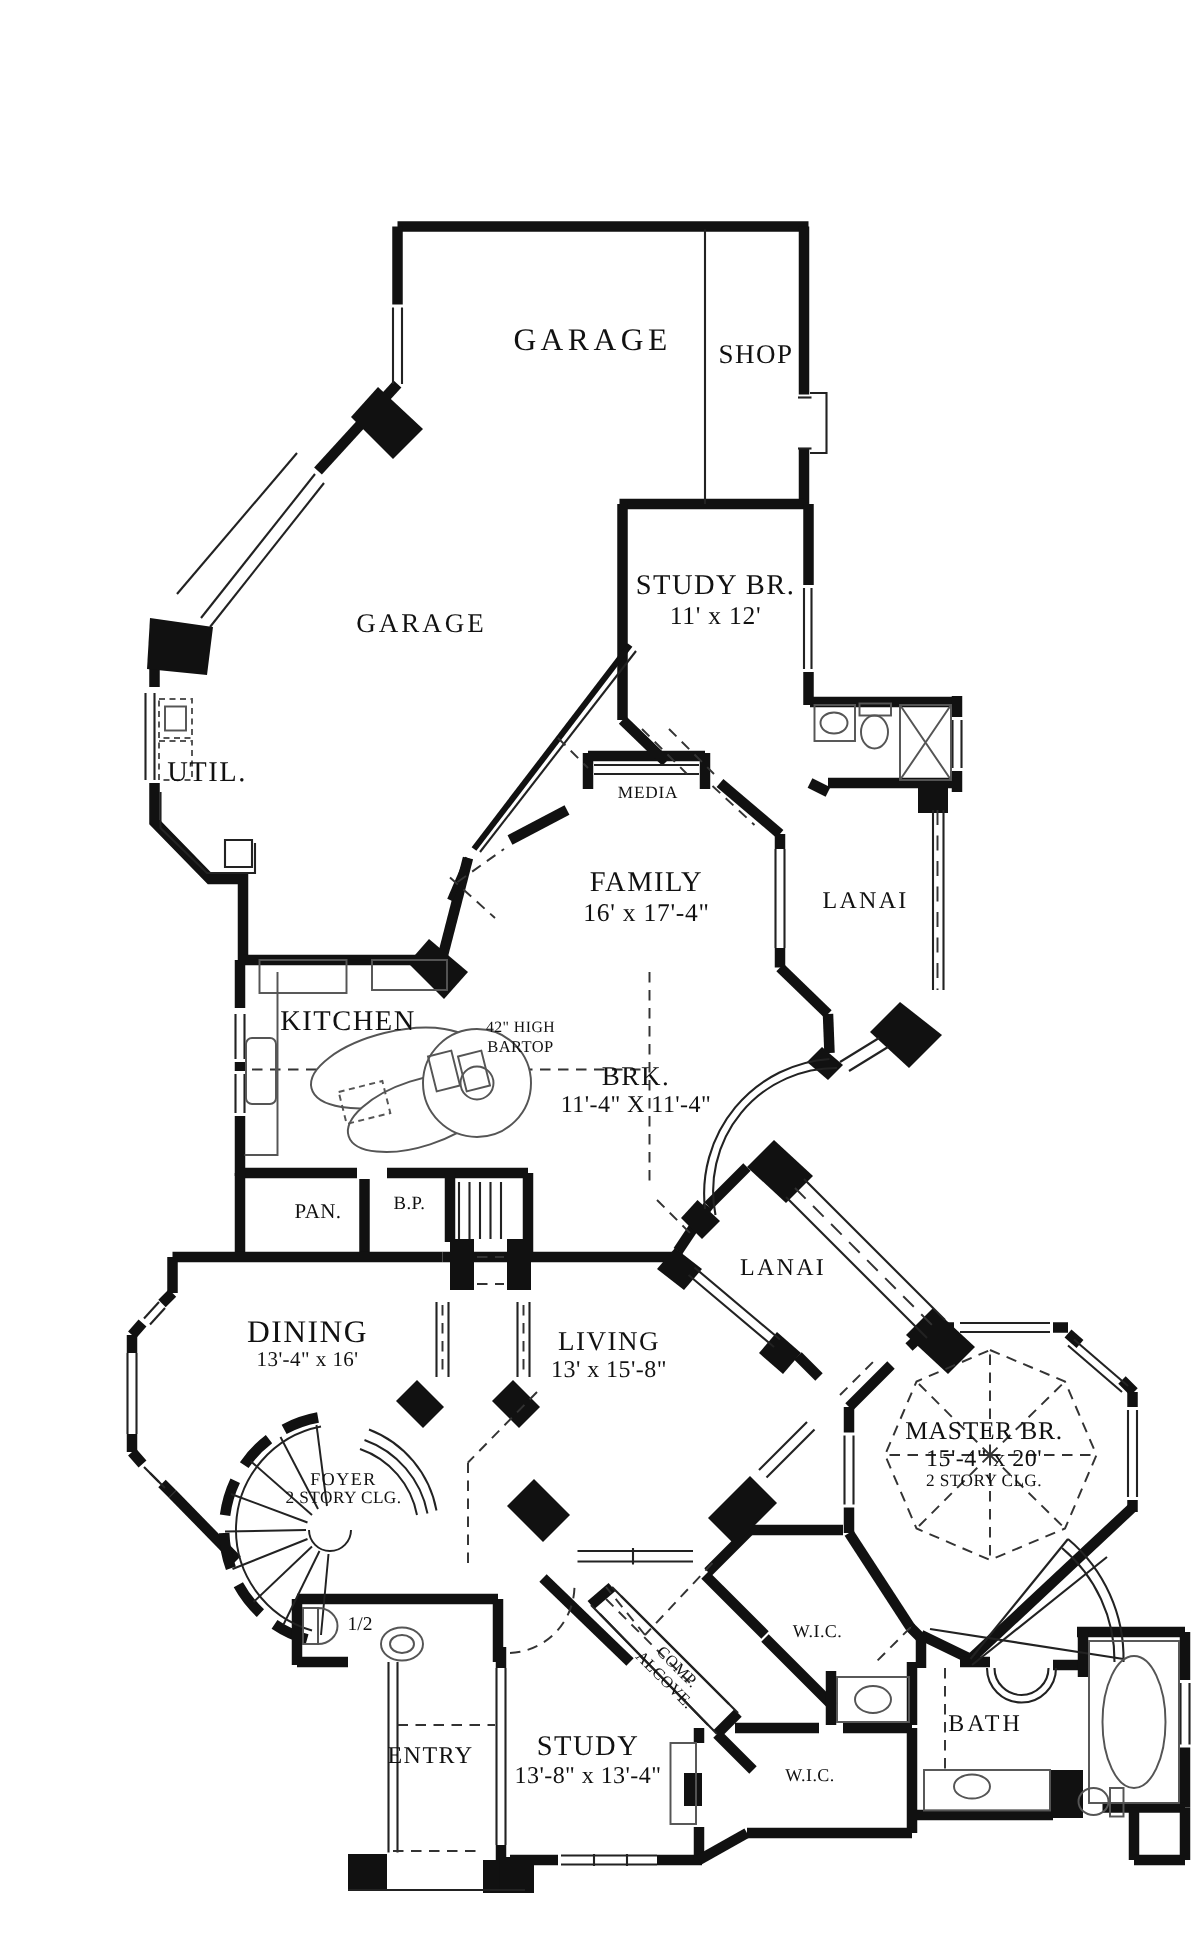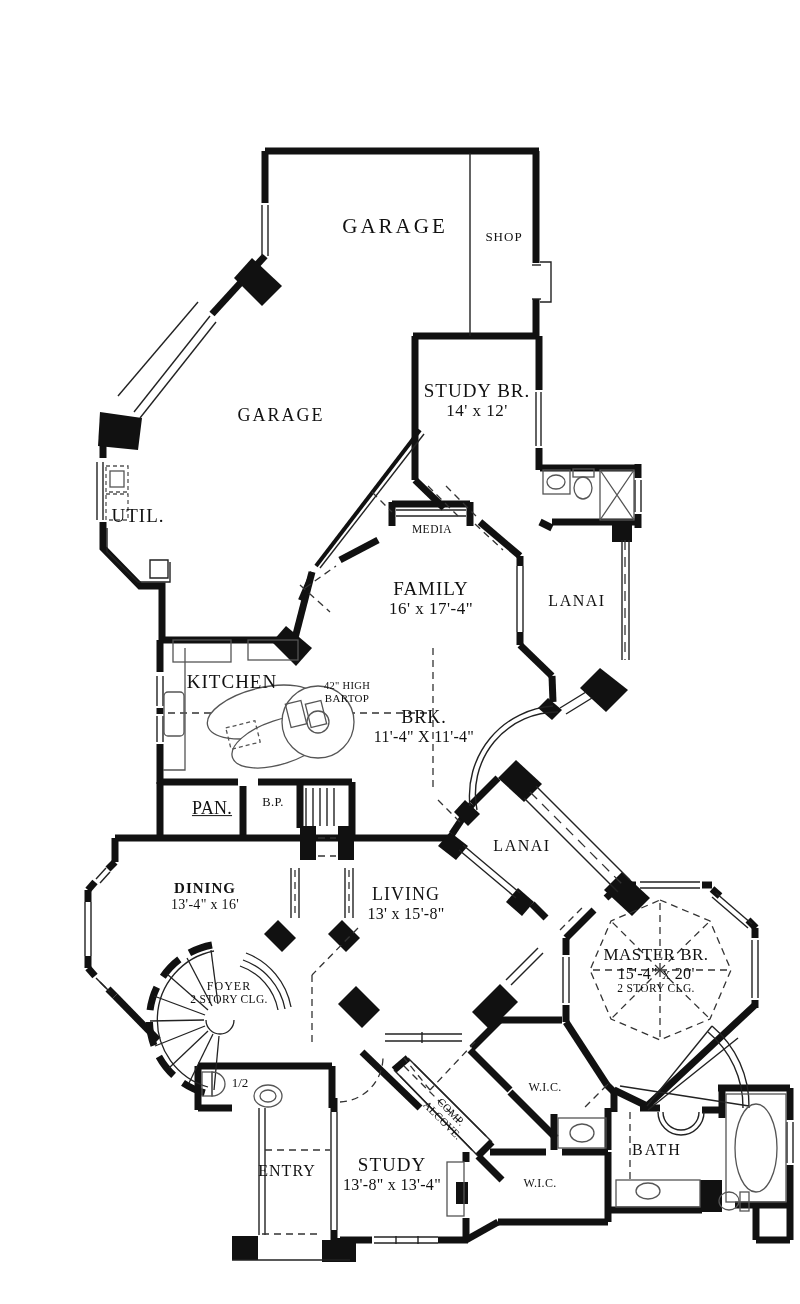--- a/index.html
+++ b/index.html
@@ -369,28 +369,28 @@
 
     <rect x="447" y="1162" width="17" height="54"></rect>
   </g>
 </svg>
 
 <div id="labels">
       <div class="room-label" style="left: 395px; top: 227px;">
         <div style="font-size: 21px; letter-spacing: 3px;">GARAGE</div>
       </div>
       <div class="room-label" style="left: 504px; top: 237px;">
-        <div style="font-size: 13px; letter-spacing: 1px;">SHOP</div>
+        <div style="font-size: 18px; letter-spacing: 1px;">SHOP</div>
       </div>
       <div class="room-label" style="left: 281px; top: 416px;">
         <div style="font-size: 18px; letter-spacing: 2px;">GARAGE</div>
       </div>
       <div class="room-label" style="left: 477px; top: 401px;">
         <div style="font-size: 19px; letter-spacing: 1px;">STUDY BR.</div>
-        <div style="font-size: 17px; letter-spacing: 0.5px;">14' x 12'</div>
+        <div style="font-size: 17px; letter-spacing: 0.5px;">11' x 12'</div>
       </div>
       <div class="room-label" style="left: 138px; top: 516px;">
         <div style="font-size: 19px; letter-spacing: 1px;">UTIL.</div>
       </div>
       <div class="room-label" style="left: 432px; top: 529px;">
         <div style="font-size: 11.5px; letter-spacing: 0.5px; text-align: center;">MEDIA</div>
       </div>
       <div class="room-label" style="left: 431px; top: 599px;">
         <div style="font-size: 19px; letter-spacing: 1px;">FAMILY</div>
         <div style="font-size: 17px; letter-spacing: 0.5px;">16' x 17'-4"</div>
@@ -403,30 +403,30 @@
       </div>
       <div class="room-label" style="left: 347px; top: 692px;">
         <div style="font-size: 10.5px; letter-spacing: 0.3px;">42" HIGH</div>
         <div style="font-size: 11px; letter-spacing: 0.3px;">BARTOP</div>
       </div>
       <div class="room-label" style="left: 424px; top: 727px;">
         <div style="font-size: 18px; letter-spacing: 1px;">BRK.</div>
         <div style="font-size: 16px; letter-spacing: 0.3px;">11'-4" X 11'-4"</div>
       </div>
       <div class="room-label" style="left: 212px; top: 809px;">
-        <div style="font-size: 18px; letter-spacing: 0.3px; text-decoration: underline;">PAN.</div>
+        <div style="font-size: 14px; letter-spacing: 0.3px;">PAN.</div>
       </div>
       <div class="room-label" style="left: 273px; top: 803px;">
         <div style="font-size: 12.5px; letter-spacing: 0.3px;">B.P.</div>
       </div>
       <div class="room-label" style="left: 522px; top: 846px;">
         <div style="font-size: 16px; letter-spacing: 1.5px;">LANAI</div>
       </div>
       <div class="room-label" style="left: 205px; top: 896px;">
-        <div style="font-size: 15px; letter-spacing: 1px; font-weight: bold;">DINING</div>
+        <div style="font-size: 21px; letter-spacing: 1px;">DINING</div>
         <div style="font-size: 14px; letter-spacing: 0.3px;">13'-4" x 16'</div>
       </div>
       <div class="room-label" style="left: 406px; top: 904px;">
         <div style="font-size: 18px; letter-spacing: 1px;">LIVING</div>
         <div style="font-size: 16px; letter-spacing: 0.3px;">13' x 15'-8"</div>
       </div>
       <div class="room-label" style="left: 656px; top: 970px;">
         <div style="font-size: 17px; letter-spacing: 0.5px;">MASTER BR.</div>
         <div style="font-size: 16px; letter-spacing: 0.3px;">15'-4" x 20'</div>
         <div style="font-size: 11.5px; letter-spacing: 0.3px;">2 STORY CLG.</div>

